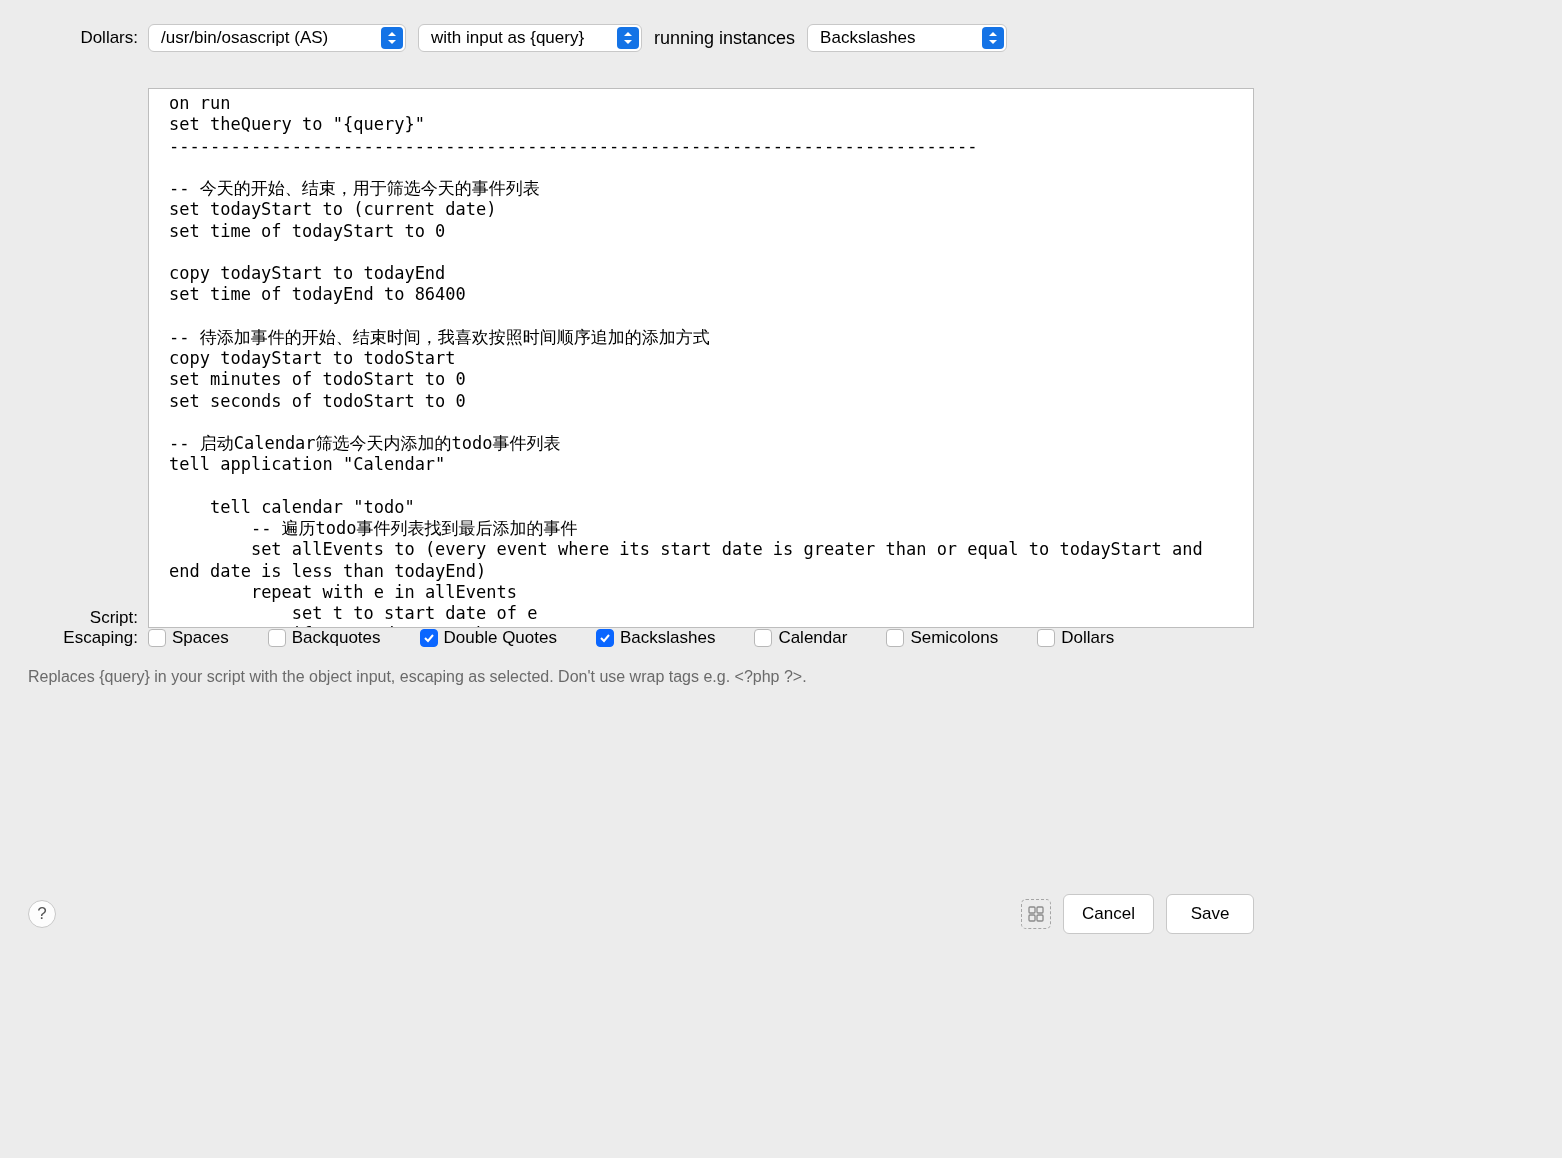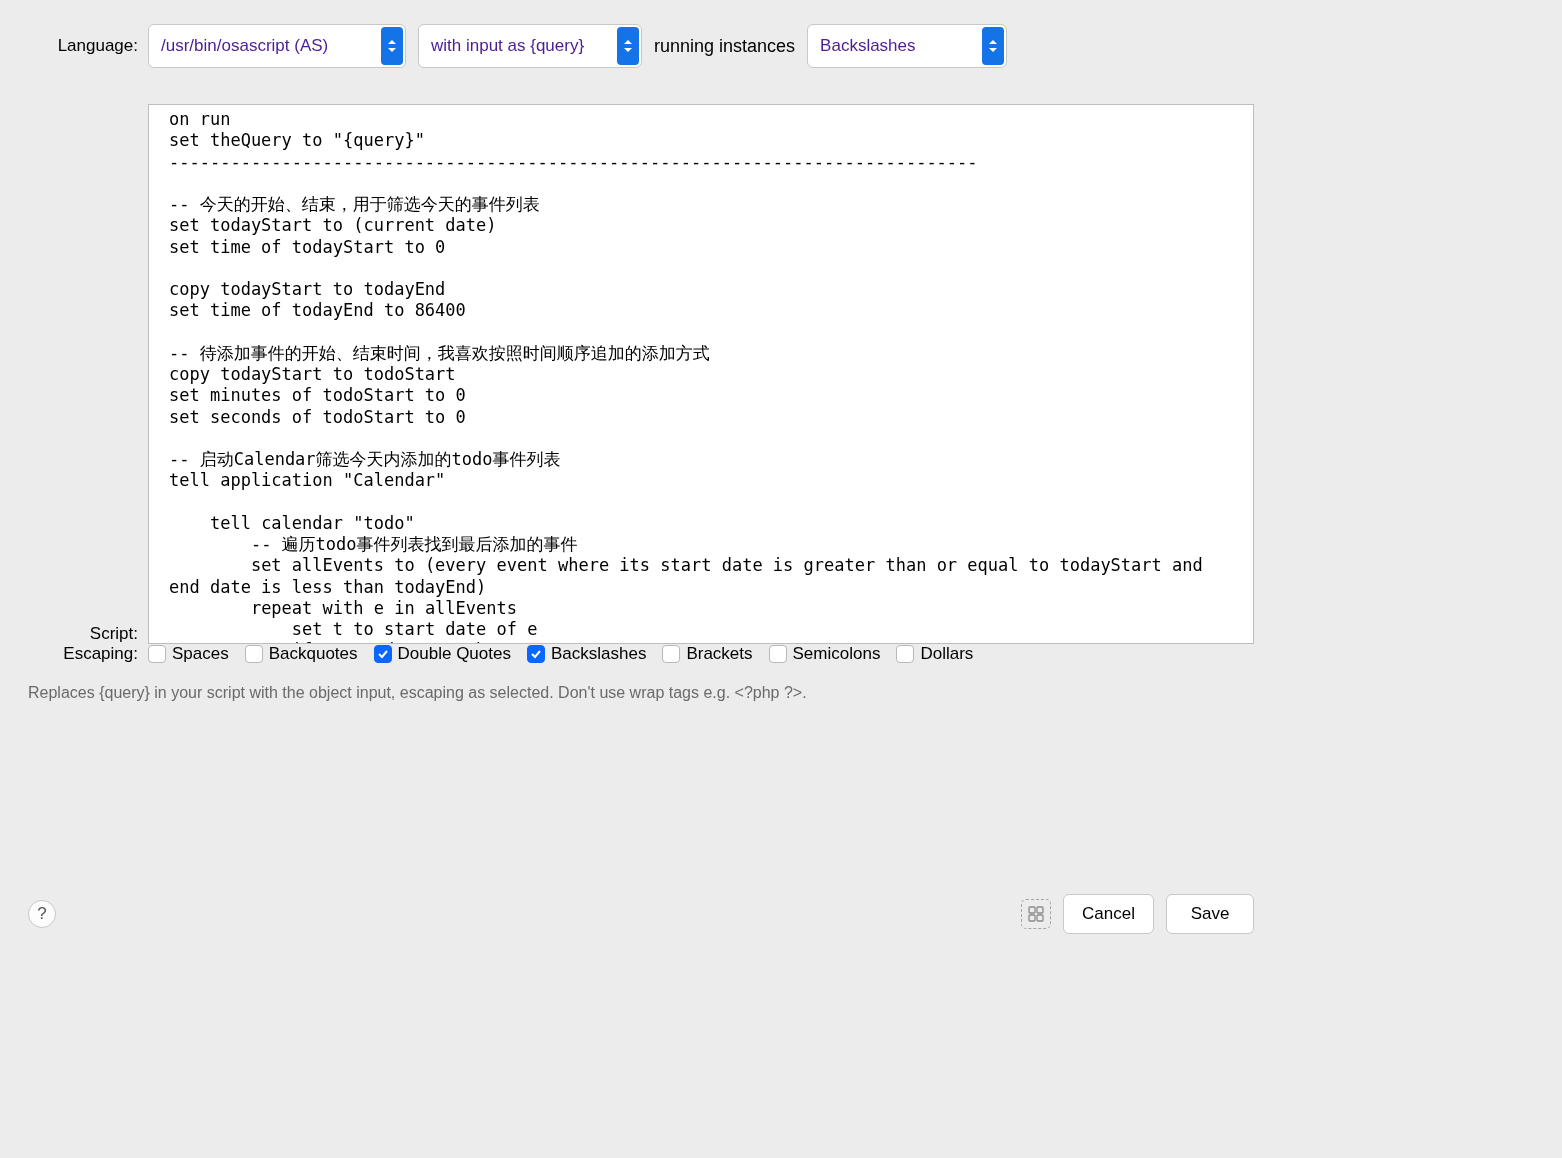--- a/index.html
+++ b/index.html
@@ -30,24 +30,24 @@
     margin-right: 10px;
     font-size: 17px;
   }
   .select {
     position: relative;
     display: inline-flex;
     align-items: center;
     background: #fff;
     border: 1px solid #c8c8c8;
     border-radius: 6px;
-    height: 44px;
+    height: 28px;
     padding: 0 34px 0 12px;
     font-size: 17px;
-    color: #4c1d95;
+    color: #000000;
     margin-right: 12px;
   }
   .select .caret {
     position: absolute;
     right: 2px;
     top: 2px;
     bottom: 2px;
     width: 22px;
     background: #1473e6;
     border-radius: 4px;
@@ -87,21 +87,21 @@
     flex-grow: 1;
   }
 
   
   .escaping-row {
     display: flex;
     align-items: center;
   }
   .checkboxes {
     display: flex;
-    gap: 16px;
+    gap: 39px;
     align-items: center;
   }
   .chk {
     display: inline-flex;
     align-items: center;
     gap: 6px;
     font-size: 17px;
   }
   .chkbox {
     width: 18px;
@@ -174,21 +174,21 @@
     align-items: center;
     justify-content: center;
   }
 </style>
 </head>
 <body>
 
 <div class="container">
 
   <div class="row">
-    <div class="label">Language:</div>
+    <div class="label">Dollars:</div>
 
     <div class="select" style="width:258px">
       <span>/usr/bin/osascript (AS)</span>
       <span class="caret">
         <svg width="10" height="14" viewBox="0 0 10 14">
             <path d="M5 1 L9 5 L1 5 Z M5 13 L1 9 L9 9 Z" fill="#fff"></path>
           </svg>
       </span>
     </div>
 
@@ -268,21 +268,21 @@
       <label class="chk">
         <span class="chkbox checked">
             <svg width="12" height="12" viewBox="0 0 12 12">
               <path d="M2 6 L5 9 L10 3" stroke="#fff" stroke-width="2" fill="none"></path>
             </svg>
           </span>
         <span>Backslashes</span>
       </label>
       <label class="chk">
         <span class="chkbox"></span>
-        <span>Brackets</span>
+        <span>Calendar</span>
       </label>
       <label class="chk">
         <span class="chkbox"></span>
         <span>Semicolons</span>
       </label>
       <label class="chk">
         <span class="chkbox"></span>
         <span>Dollars</span>
       </label>
     </div>

